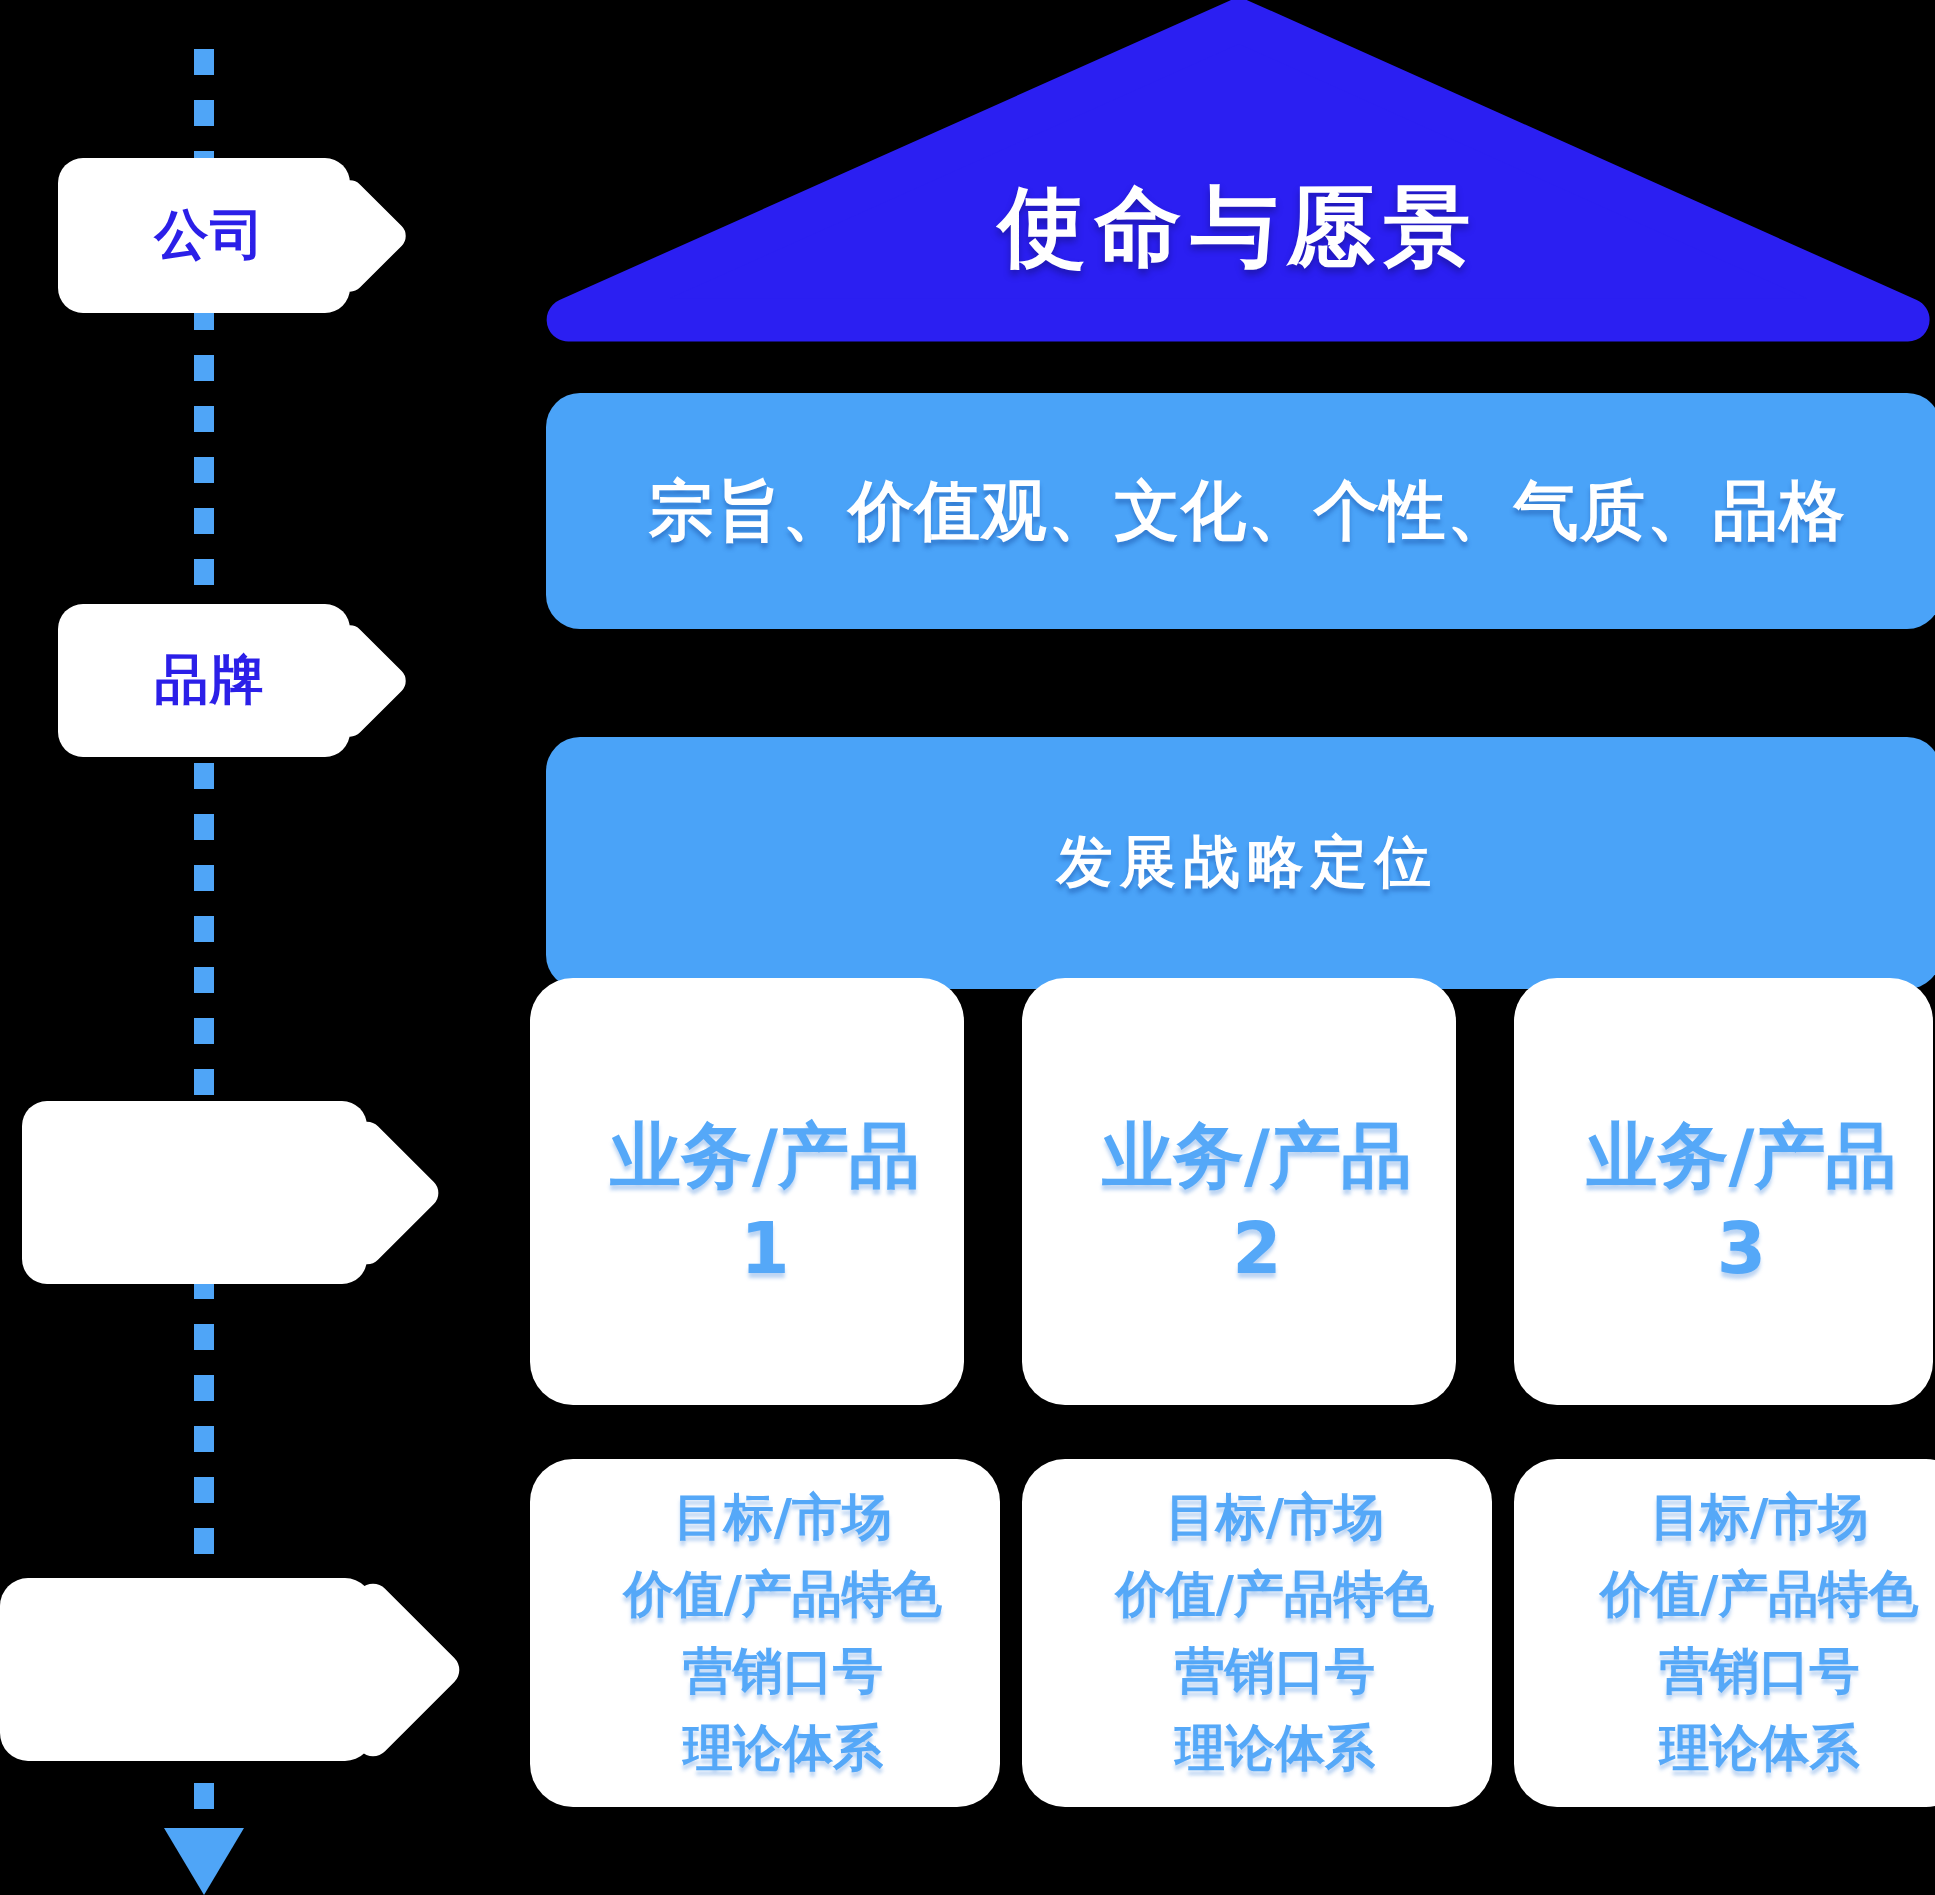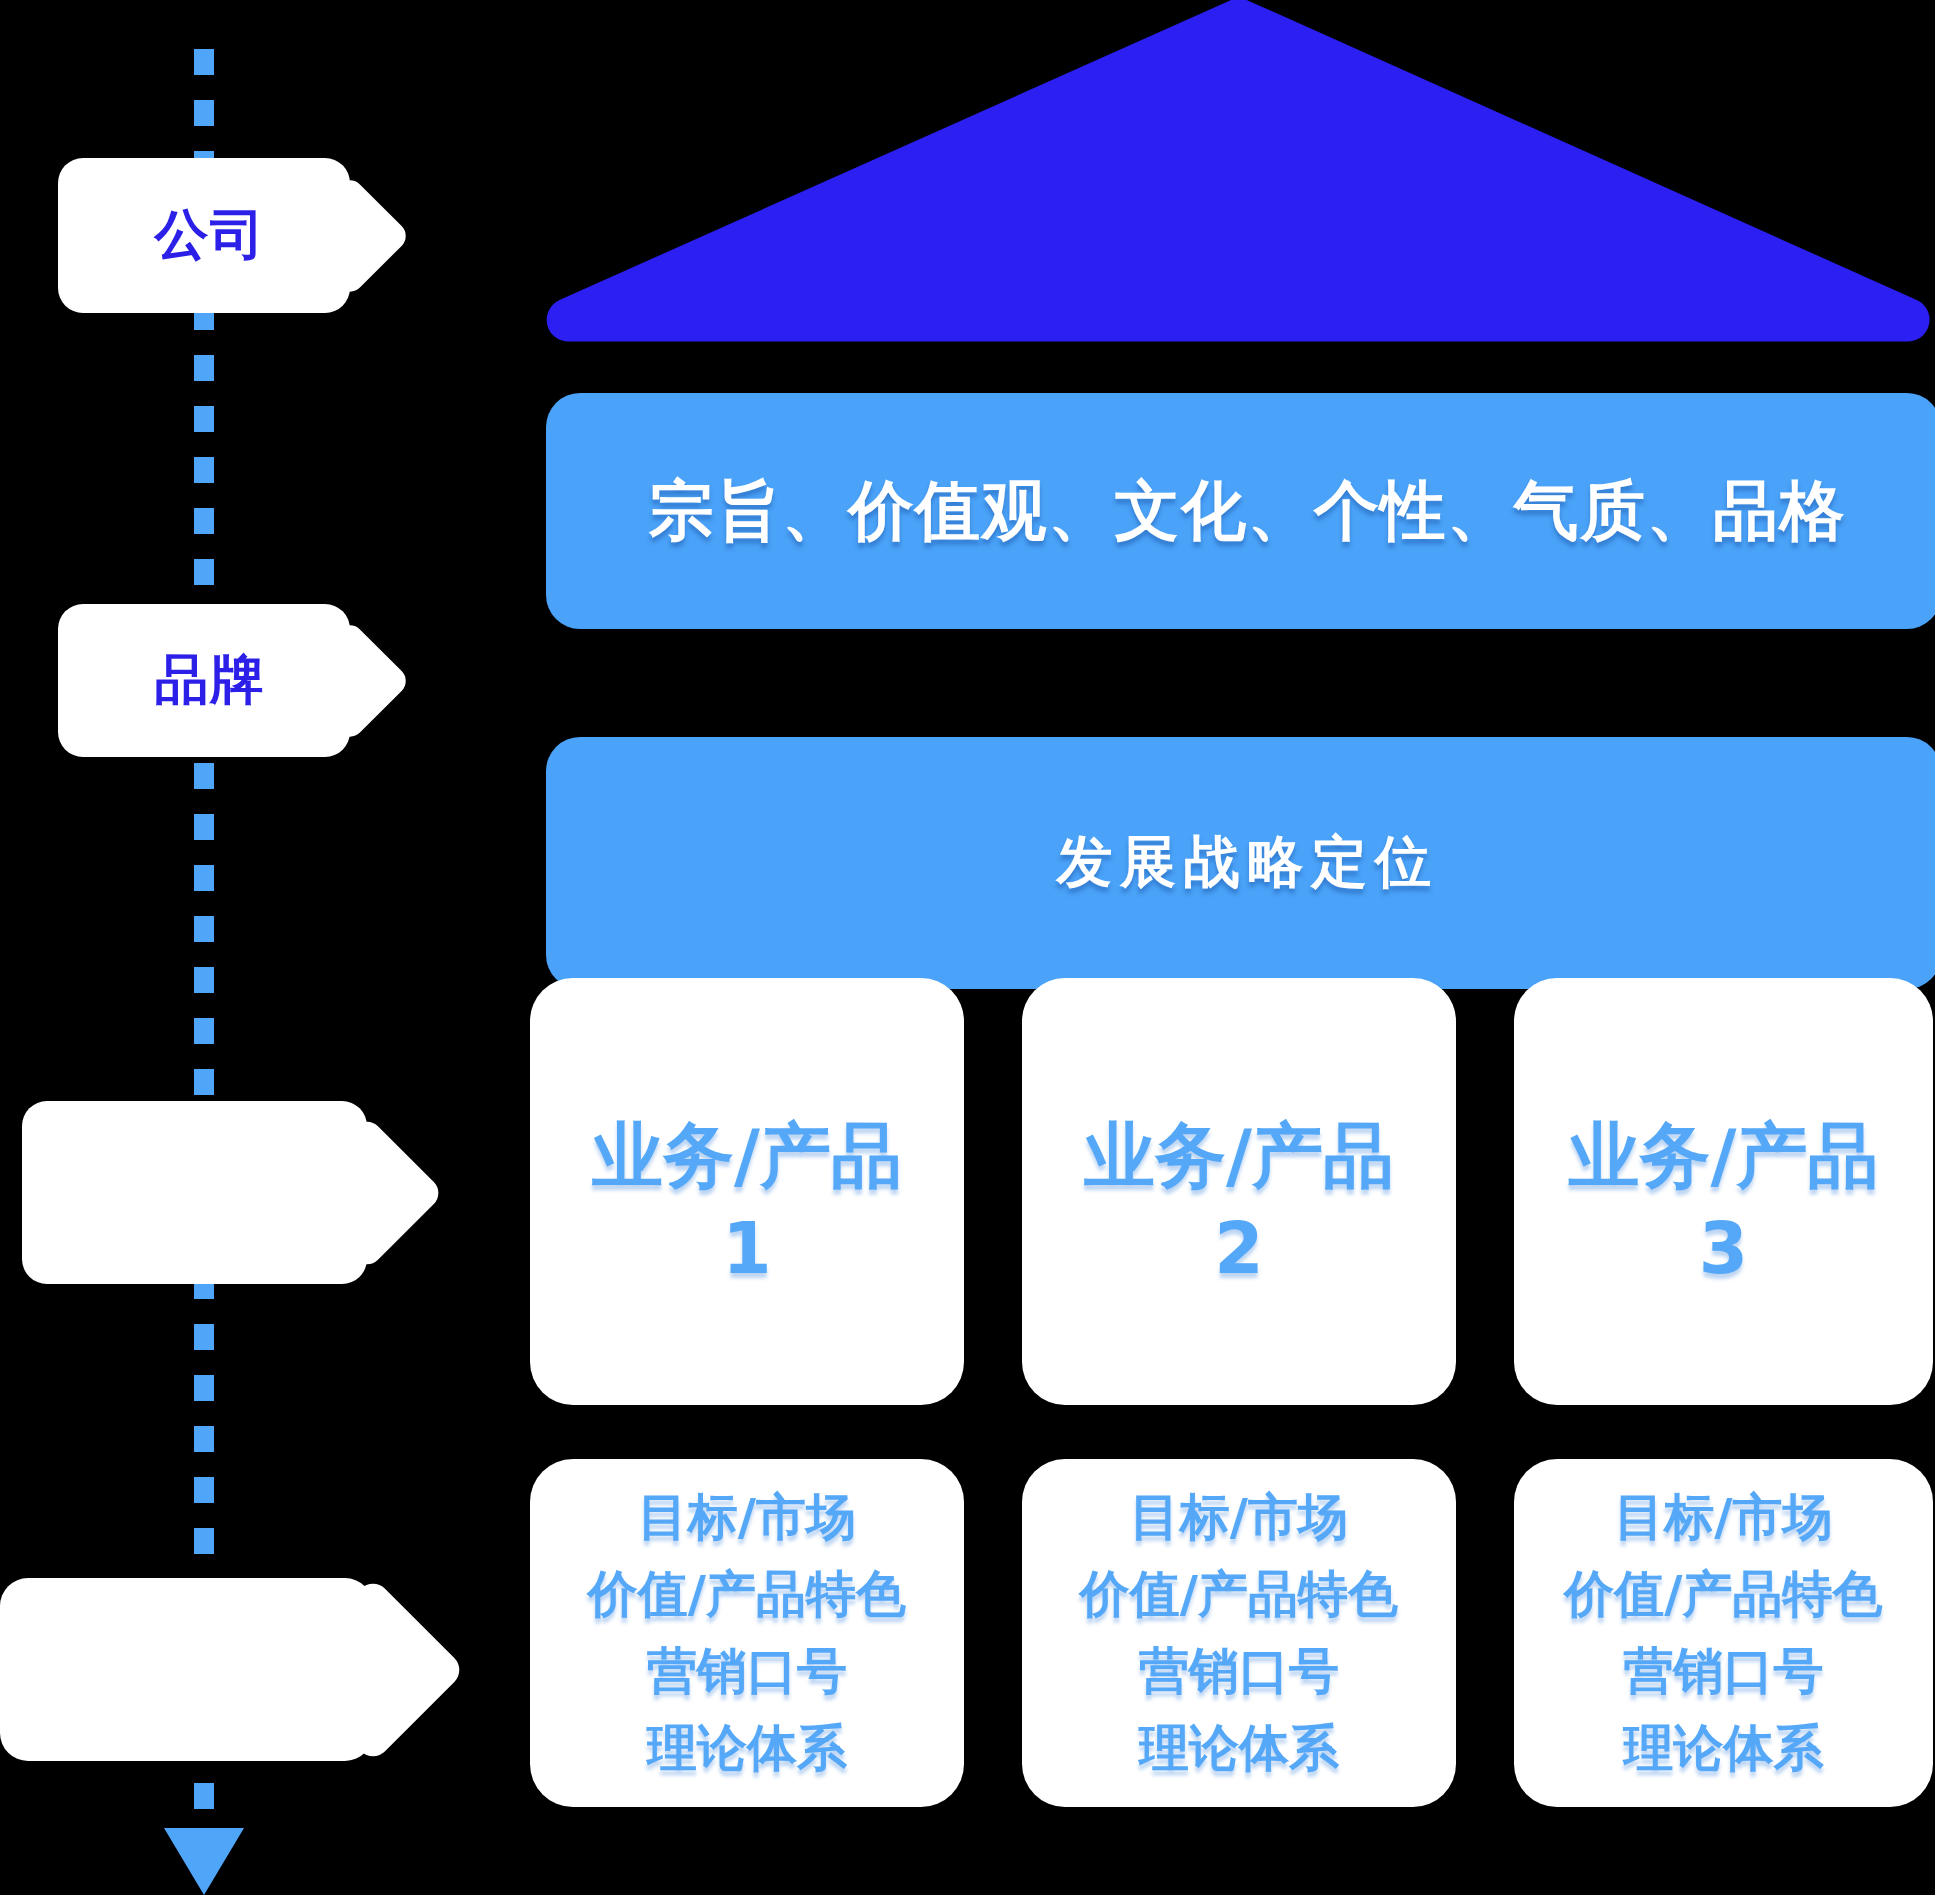--- a/index.html
+++ b/index.html
@@ -57,39 +57,41 @@
     padding-left:8px;
   }
   #bar-essence{top:393px;height:236px;font-size:65px;letter-spacing:1.5px;}
   #bar-strategy{top:689px;height:252px;font-size:56px;letter-spacing:7.7px;margin-top:48px;}
   
   .wbox{
     position:absolute;background:#fff;border-radius:43px;z-index:1;
     display:flex;flex-direction:column;align-items:center;justify-content:center;
     color:#55A8F8;font-weight:800;text-align:center;
     text-shadow:0 4.6px 3.9px rgba(90,150,225,.40);
+    padding-left:36px;
   }
   .pillar{top:978px;height:427px;font-size:71px;line-height:93px;box-sizing:border-box;padding-top:20px;}
   .cbox{top:1459px;height:348px;font-size:50px;line-height:77px;}
   .col1{left:530px;width:434px;}
   .col2{left:1022px;width:434px;}
   .col3{left:1514px;width:419px;}
   .wbox div{white-space:nowrap;}
 </style>
 </head>
 <body>
 
 <div id="canvas">
 
   <div class="dash-line"></div>
   <div class="down-arrow"></div>
 
   <svg id="roof-svg" width="1935" height="364" viewBox="0 0 2499 470">
     <path d="M1600 26 L734 413 L2464 413 Z" fill="#2B1FF2" stroke="#2B1FF2" stroke-width="56" stroke-linejoin="round"></path>
   </svg>
+  <div class="roof-title">使命与愿景</div>
 
   <div class="tl-label" id="label-company">
     <span class="tip"></span>
     <span class="txt">公司</span>
   </div>
   <div class="tl-label" id="label-brand">
     <span class="tip"></span>
     <span class="txt">品牌</span>
   </div>
   <div class="tl-label" id="label-pillar">

